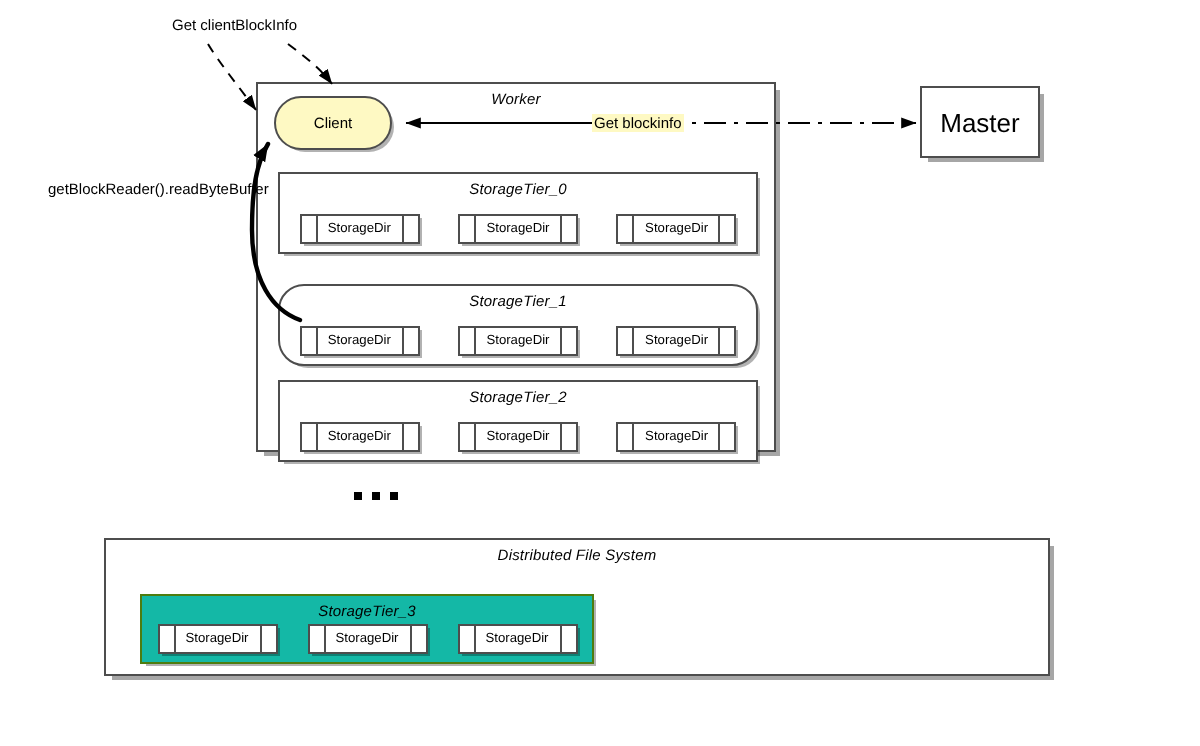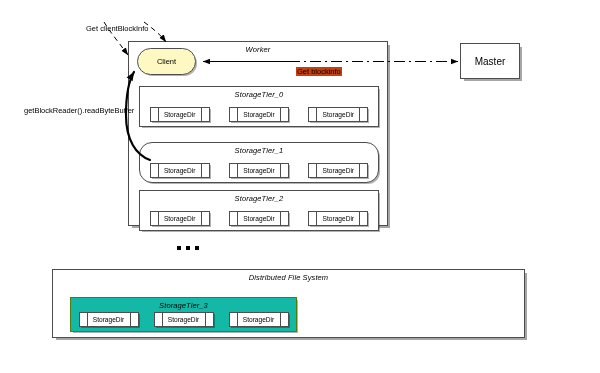--- a/index.html
+++ b/index.html
@@ -79,39 +79,39 @@
     display:flex;align-items:center;justify-content:center;
     font-size:7.5px;
     box-shadow:2px 2px 0 -1px rgba(0,0,0,0.30);
     z-index:6;
   }
 
   
   #master{
     left:460px;top:43px;width:60px;height:36px;
     display:flex;align-items:center;justify-content:center;
-    font-size:10px;
+    font-size:13px;
   }
 
   
   #dfs{left:52px;top:269px;width:473px;height:69px;}
   #tier3{
     position:absolute;left:17px;top:27px;width:227px;height:35px;
     background:#14b8a6;border:1px solid #4d7c0f;box-sizing:border-box;
     box-shadow:2px 2px 0 -1px rgba(0,0,0,0.30);
   }
 
   
   .lbl{
-    position:absolute;font-size:7.5px;line-height:9px;white-space:nowrap;margin-top:16px;
+    position:absolute;font-size:7.5px;line-height:9px;white-space:nowrap;
   }
   #lbl-getclientblockinfo{left:86px;top:8px;}
   #lbl-getblockreader{left:24px;top:90px;}
   #lbl-getblockinfo{
-    left:296px;top:51px;background:#c2410c;padding:0 1px;z-index:5;
+    left:296px;top:57px;background:#fef9c3;padding:0 1px;z-index:5;
   }
 
   
   #ellipsis{position:absolute;left:177px;top:246px;display:flex;gap:5px;}
   #ellipsis span{display:block;width:4px;height:4px;background:#000000;}
 </style>
 </head>
 <body>
 
 <div id="canvas">

